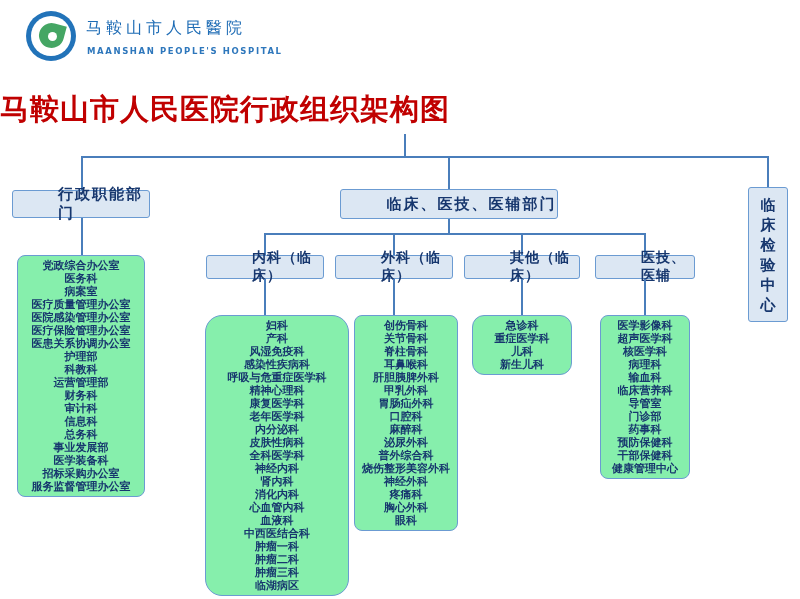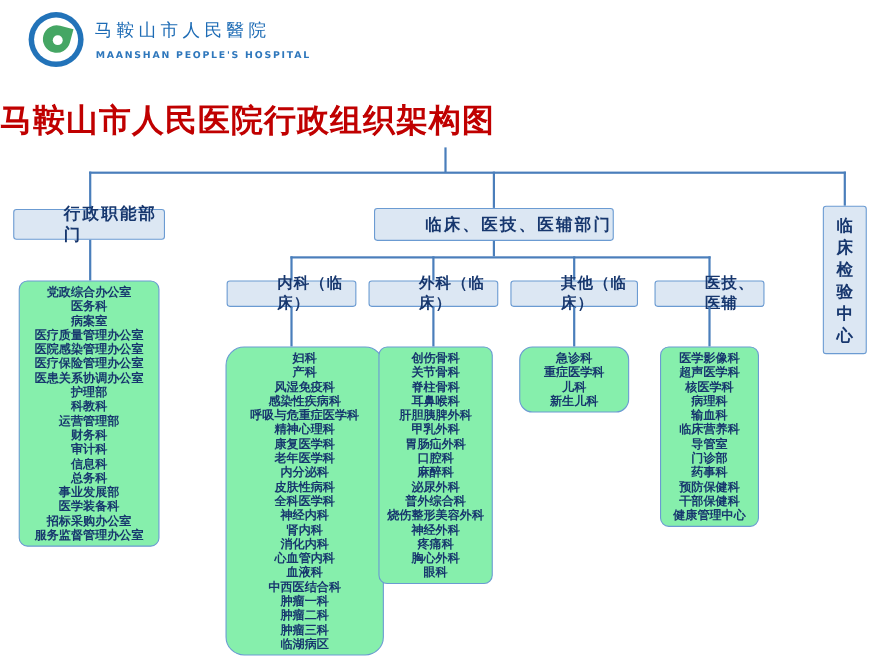--- a/index.html
+++ b/index.html
@@ -139,21 +139,21 @@
       <div class="dept-item">消化内科</div>
       <div class="dept-item">心血管内科</div>
       <div class="dept-item">血液科</div>
       <div class="dept-item">中西医结合科</div>
       <div class="dept-item">肿瘤一科</div>
       <div class="dept-item">肿瘤二科</div>
       <div class="dept-item">肿瘤三科</div>
       <div class="dept-item">临湖病区</div>
     </div>
 
-  <div class="list" style="left:344px;top:315px;width:104px;">
+  <div class="list" style="left:354px;top:315px;width:104px;">
       <div class="dept-item">创伤骨科</div>
       <div class="dept-item">关节骨科</div>
       <div class="dept-item">脊柱骨科</div>
       <div class="dept-item">耳鼻喉科</div>
       <div class="dept-item">肝胆胰脾外科</div>
       <div class="dept-item">甲乳外科</div>
       <div class="dept-item">胃肠疝外科</div>
       <div class="dept-item">口腔科</div>
       <div class="dept-item">麻醉科</div>
       <div class="dept-item">泌尿外科</div>

